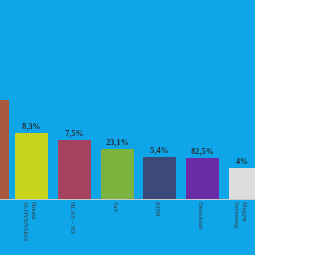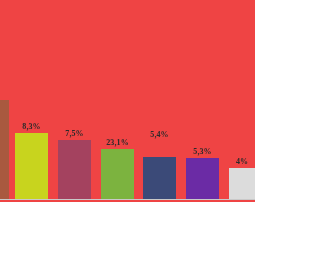--- a/index.html
+++ b/index.html
@@ -3,22 +3,22 @@
 <meta charset="utf-8">
 <style>
   html, body {
     margin: 0;
     padding: 0;
     background: #ffffff;
   }
   #chart-root {
     position: relative;
     width: 255px;
-    height: 202px;
-    background: #ef4444;
+    height: 255px;
+    background: #0ea5e9;
     overflow: hidden;
     font-family: "Liberation Serif", serif;
   }
   
   #plot-area {
     position: absolute;
     left: 0;
     top: 0;
     width: 255px;
     height: 199px;
@@ -93,25 +93,25 @@
         <div class="bar" style="height: 59px; background: rgb(164, 66, 95);"></div>
       </div>
       <div class="bar-value" style="left: 74.5px; bottom: 61px; transform: translateX(-50%);">7,5%</div>
       <div class="bar-group" style="left: 101px; width: 33px; height: 50px;">
         <div class="bar" style="height: 50px; background: rgb(124, 179, 63);"></div>
       </div>
       <div class="bar-value" style="left: 117.5px; bottom: 52px; transform: translateX(-50%);">23,1%</div>
       <div class="bar-group" style="left: 143px; width: 33px; height: 42px;">
         <div class="bar" style="height: 42px; background: rgb(59, 74, 120);"></div>
       </div>
-      <div class="bar-value" style="left: 159.5px; bottom: 60px; transform: translateX(-50%);">5,4%</div>
+      <div class="bar-value" style="left: 159.5px; bottom: 44px; transform: translateX(-50%);">5,4%</div>
       <div class="bar-group" style="left: 186px; width: 33px; height: 41px;">
         <div class="bar" style="height: 41px; background: rgb(107, 43, 165);"></div>
       </div>
-      <div class="bar-value" style="left: 202.5px; bottom: 43px; transform: translateX(-50%);">5,3%</div>
+      <div class="bar-value" style="left: 202.5px; bottom: 43px; transform: translateX(-50%);">82,5%</div>
       <div class="bar-group" style="left: 229px; width: 26px; height: 31px;">
         <div class="bar" style="height: 31px; background: rgb(220, 220, 220);"></div>
       </div>
       <div class="bar-value" style="left: 242px; bottom: 33px; transform: translateX(-50%);">4%</div>
     </div>
 
   <div id="axis-line" style="background: rgb(201, 201, 201);"></div>
 
   <div id="axis-labels">
       <div class="axis-label" style="left: 38px;">

